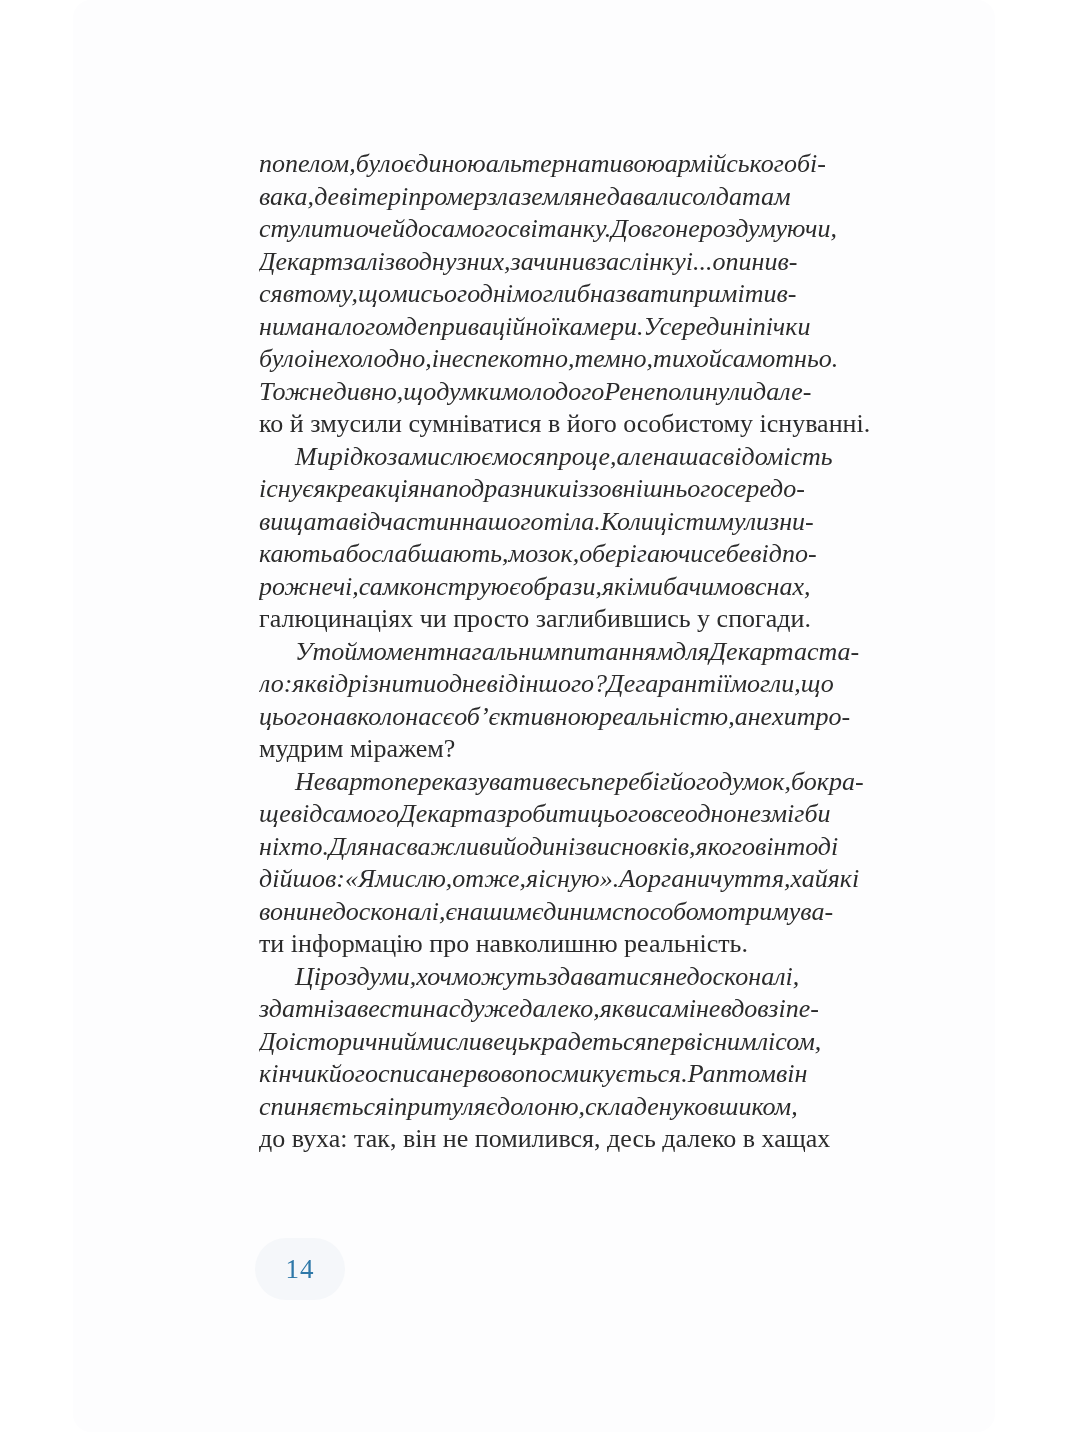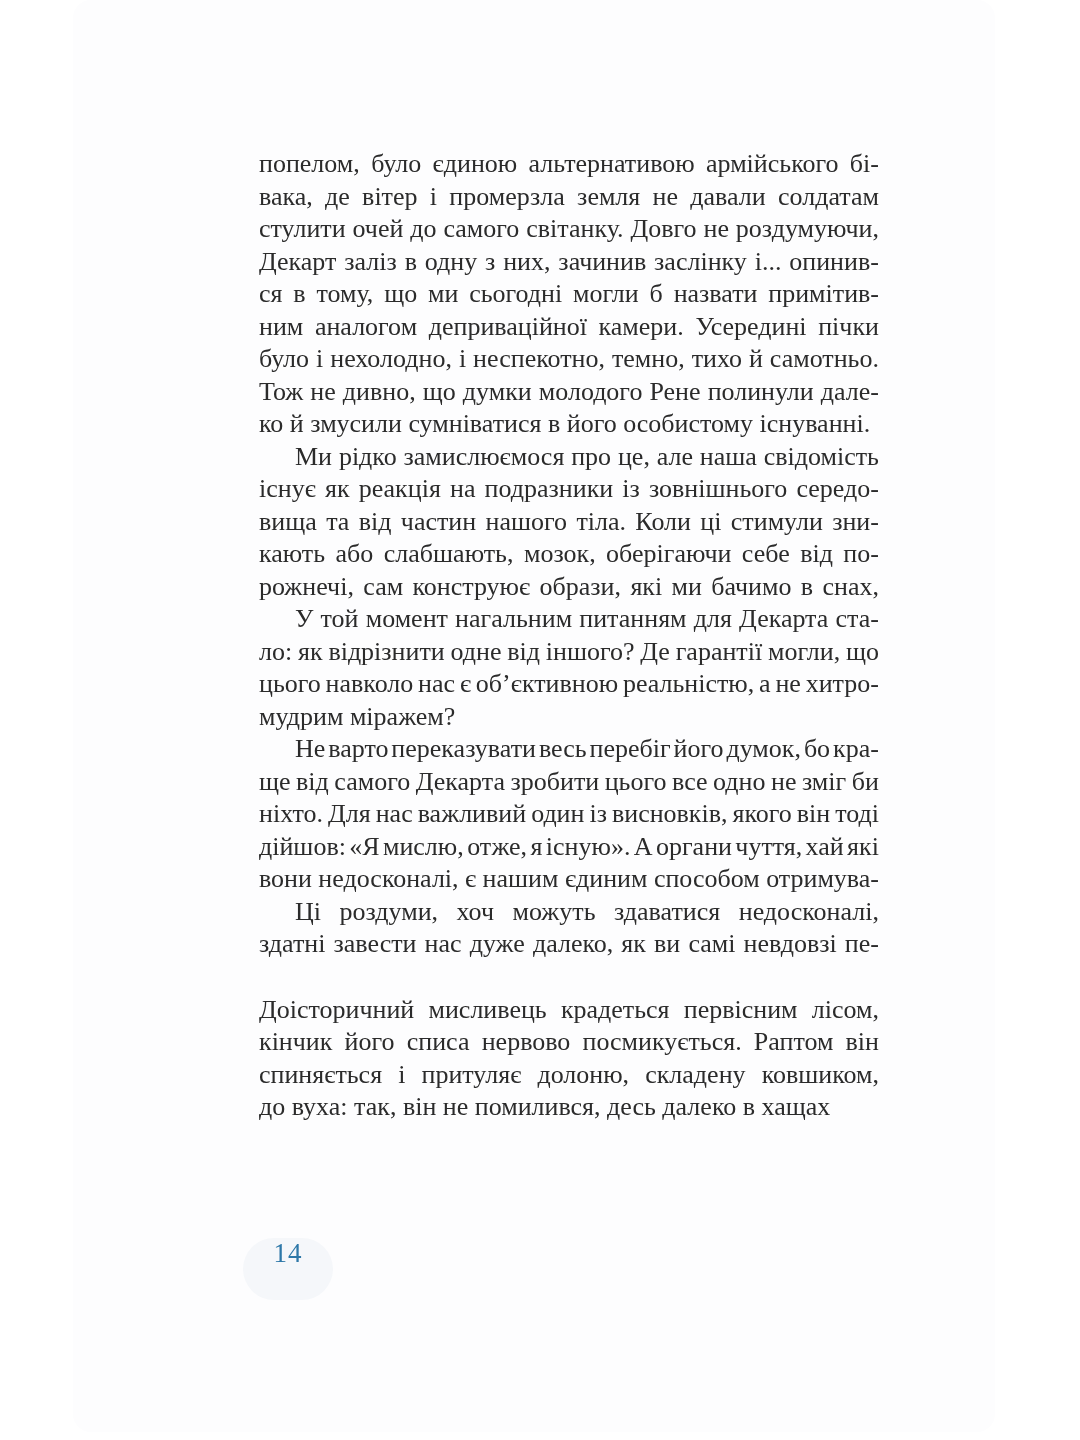--- a/index.html
+++ b/index.html
@@ -23,38 +23,39 @@
   .text-block {
     position: absolute;
     left: 186px;   
     top: 148px;
     width: 620px;
     color: #2b2b2b;
     font-size: 26px;
     line-height: 32.5px;
   }
   .para { margin: 0; }
-  .para.section-break { margin-top: 33px; }
+  .para.section-break { }
   .line { height: 32.5px; overflow: hidden; }
   .line.just {
     display: flex;
-    justify-content: space-between;
+    font-style: italic;
   }
   .line.just span { flex: 0 0 auto; white-space: pre; }
   .line.indent { padding-left: 36px; }
   .line.last { text-align: left; }
   .page-number-badge {
     position: absolute;
-    left: 170px;   
+    left: 182px;   
     top: 1238px;
     width: 90px;
     height: 62px;
     border-radius: 31px;
     background: #f5f7fa;
     display: flex;
+    align-items: center;
     justify-content: center;
   }
   .page-number {
     font-size: 27px;
     letter-spacing: 1px;
     font-variant-numeric: oldstyle-nums;
   }
 </style>
 </head>
 <body>
@@ -194,20 +195,21 @@
           <span>рожнечі,</span>
           <span>сам</span>
           <span>конструює</span>
           <span>образи,</span>
           <span>які</span>
           <span>ми</span>
           <span>бачимо</span>
           <span>в</span>
           <span>снах,</span>
         </div>
+        <div class="line last">галюцинаціях чи просто заглибившись у спогади.</div>
       </div>
       <div class="para">
         <div class="line just indent">
           <span>У</span>
           <span>той</span>
           <span>момент</span>
           <span>нагальним</span>
           <span>питанням</span>
           <span>для</span>
           <span>Декарта</span>
@@ -290,20 +292,21 @@
         </div>
         <div class="line just">
           <span>вони</span>
           <span>недосконалі,</span>
           <span>є</span>
           <span>нашим</span>
           <span>єдиним</span>
           <span>способом</span>
           <span>отримува-</span>
         </div>
+        <div class="line last">ти інформацію про навколишню реальність.</div>
       </div>
       <div class="para">
         <div class="line just indent">
           <span>Ці</span>
           <span>роздуми,</span>
           <span>хоч</span>
           <span>можуть</span>
           <span>здаватися</span>
           <span>недосконалі,</span>
         </div>

